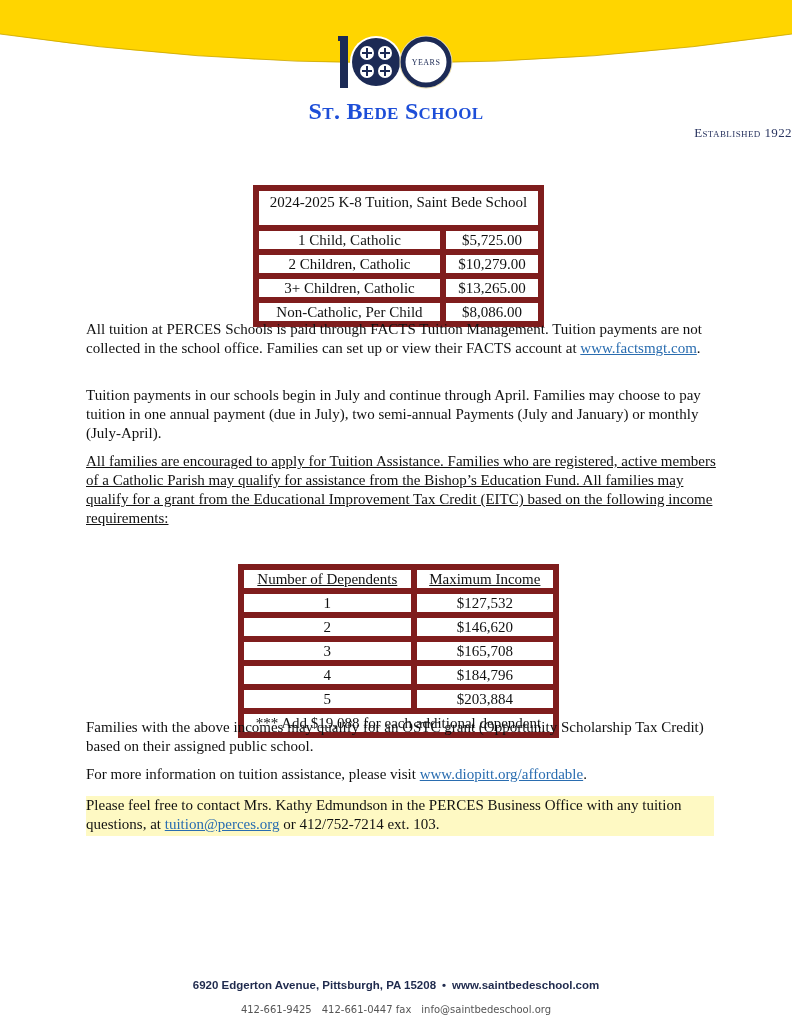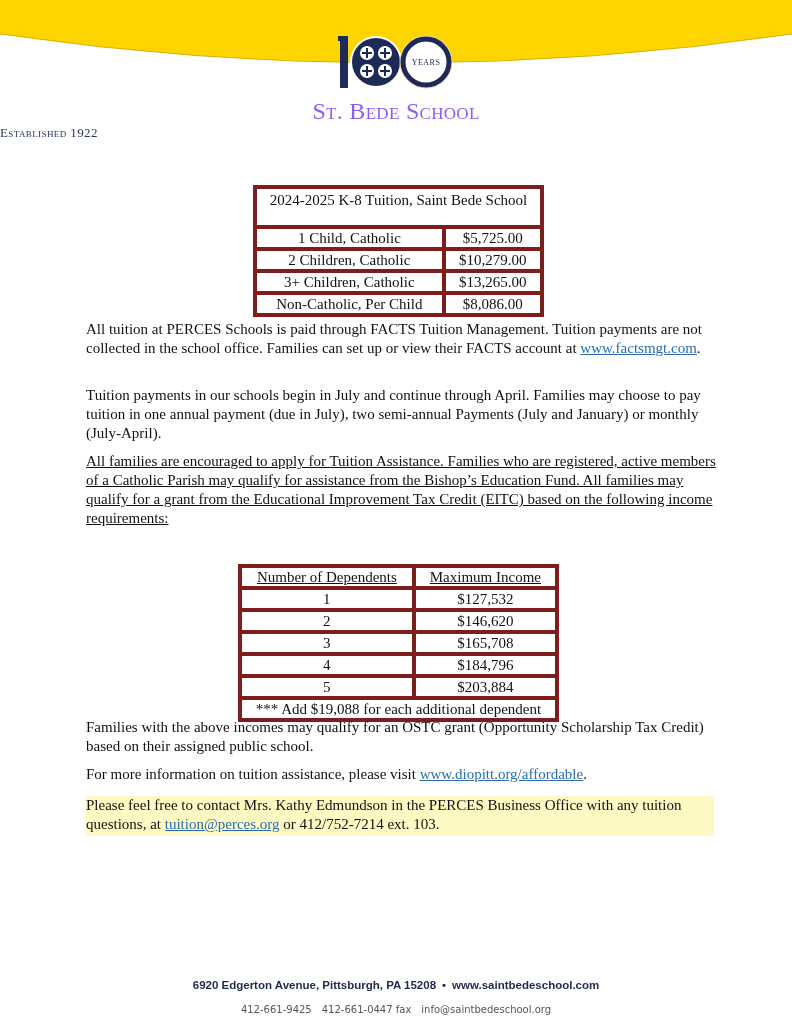--- a/index.html
+++ b/index.html
@@ -5,31 +5,31 @@
   * { box-sizing: border-box; margin: 0; padding: 0; }
   html, body { width: 792px; height: 1036px; background: #ffffff; overflow: hidden; }
   body { position: relative; font-family: "Liberation Serif", "DejaVu Serif", serif; color: #111111; }
 
   .banner { position: absolute; left: 0; top: 0; width: 792px; height: 70px; }
 
   .logo { position: absolute; left: 338px; top: 34px; width: 120px; height: 58px; }
 
   .school-name {
     position: absolute; left: 0; top: 98px; width: 792px; text-align: center;
-    font-family: "Liberation Serif", "DejaVu Serif", serif; font-weight: normal;
-    font-size: 24px; letter-spacing: 0.3px; color: #8b5cf6; font-variant: small-caps;
+    font-family: "Liberation Serif", "DejaVu Serif", serif; font-weight: bold;
+    font-size: 24px; letter-spacing: 0.3px; color: #1d4ed8; font-variant: small-caps;
   }
   .established {
-    position: absolute; left: 0; top: 125px; width: 792px; text-align: left;
+    position: absolute; left: 0; top: 125px; width: 792px; text-align: right;
     font-family: "Liberation Serif", "DejaVu Serif", serif;
     font-size: 13px; color: #2a3560; font-variant: small-caps; letter-spacing: 0.4px;
   }
 
   table.doc-table { position: absolute; border-collapse: collapse; font-size: 15px; }
-  table.doc-table td, table.doc-table th { border: 4px solid #7f1d1d; text-align: center; padding: 0; height: 19px; line-height: 18px; font-weight: normal; }
+  table.doc-table td, table.doc-table th { border: 6px solid #7f1d1d; text-align: center; padding: 0; height: 19px; line-height: 18px; font-weight: normal; }
 
   .tuition-table { left: 253px; top: 185px; width: 291px; }
   .tuition-table .title-cell { height: 40px; vertical-align: top; padding-top: 2px; }
   .tuition-table .c1 { width: 192px; text-align: center; }
   .tuition-table .c2 { width: 99px; }
 
   .income-table { left: 238px; top: 564px; width: 321px; }
   .income-table th { font-weight: bold; text-decoration: underline; }
   .income-table .c1 { width: 176px; }
   .income-table .c2 { width: 145px; }

